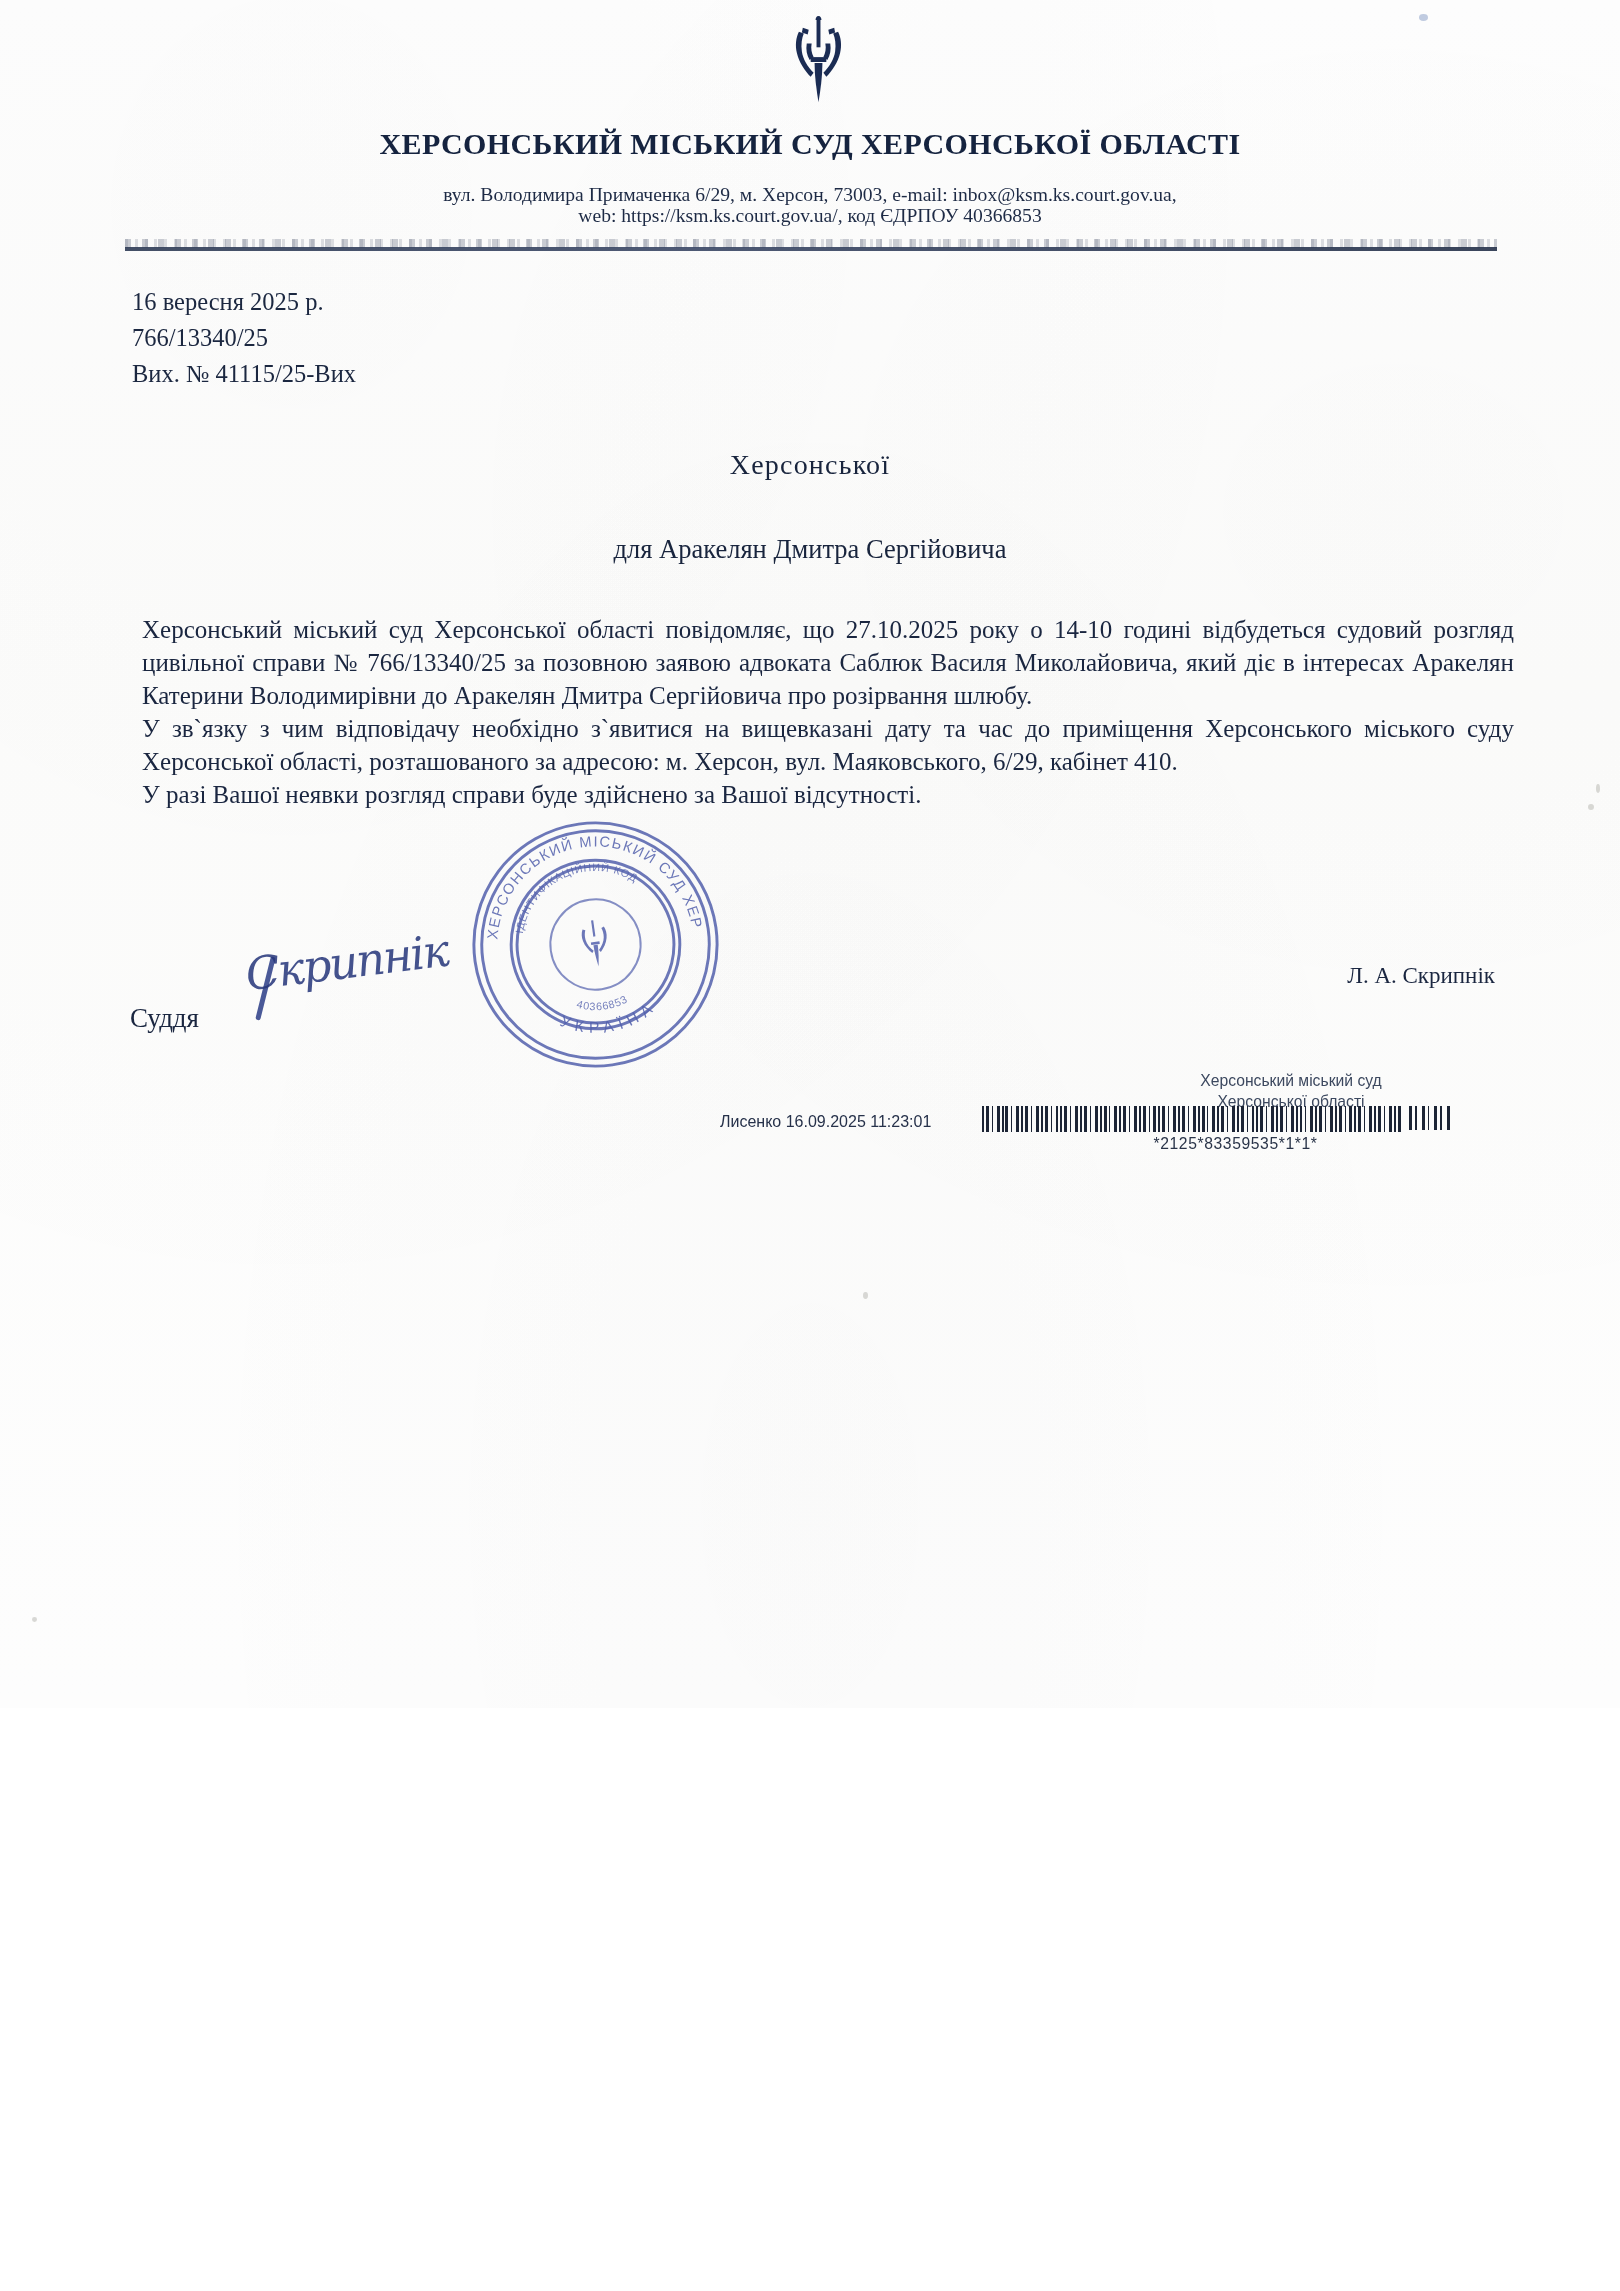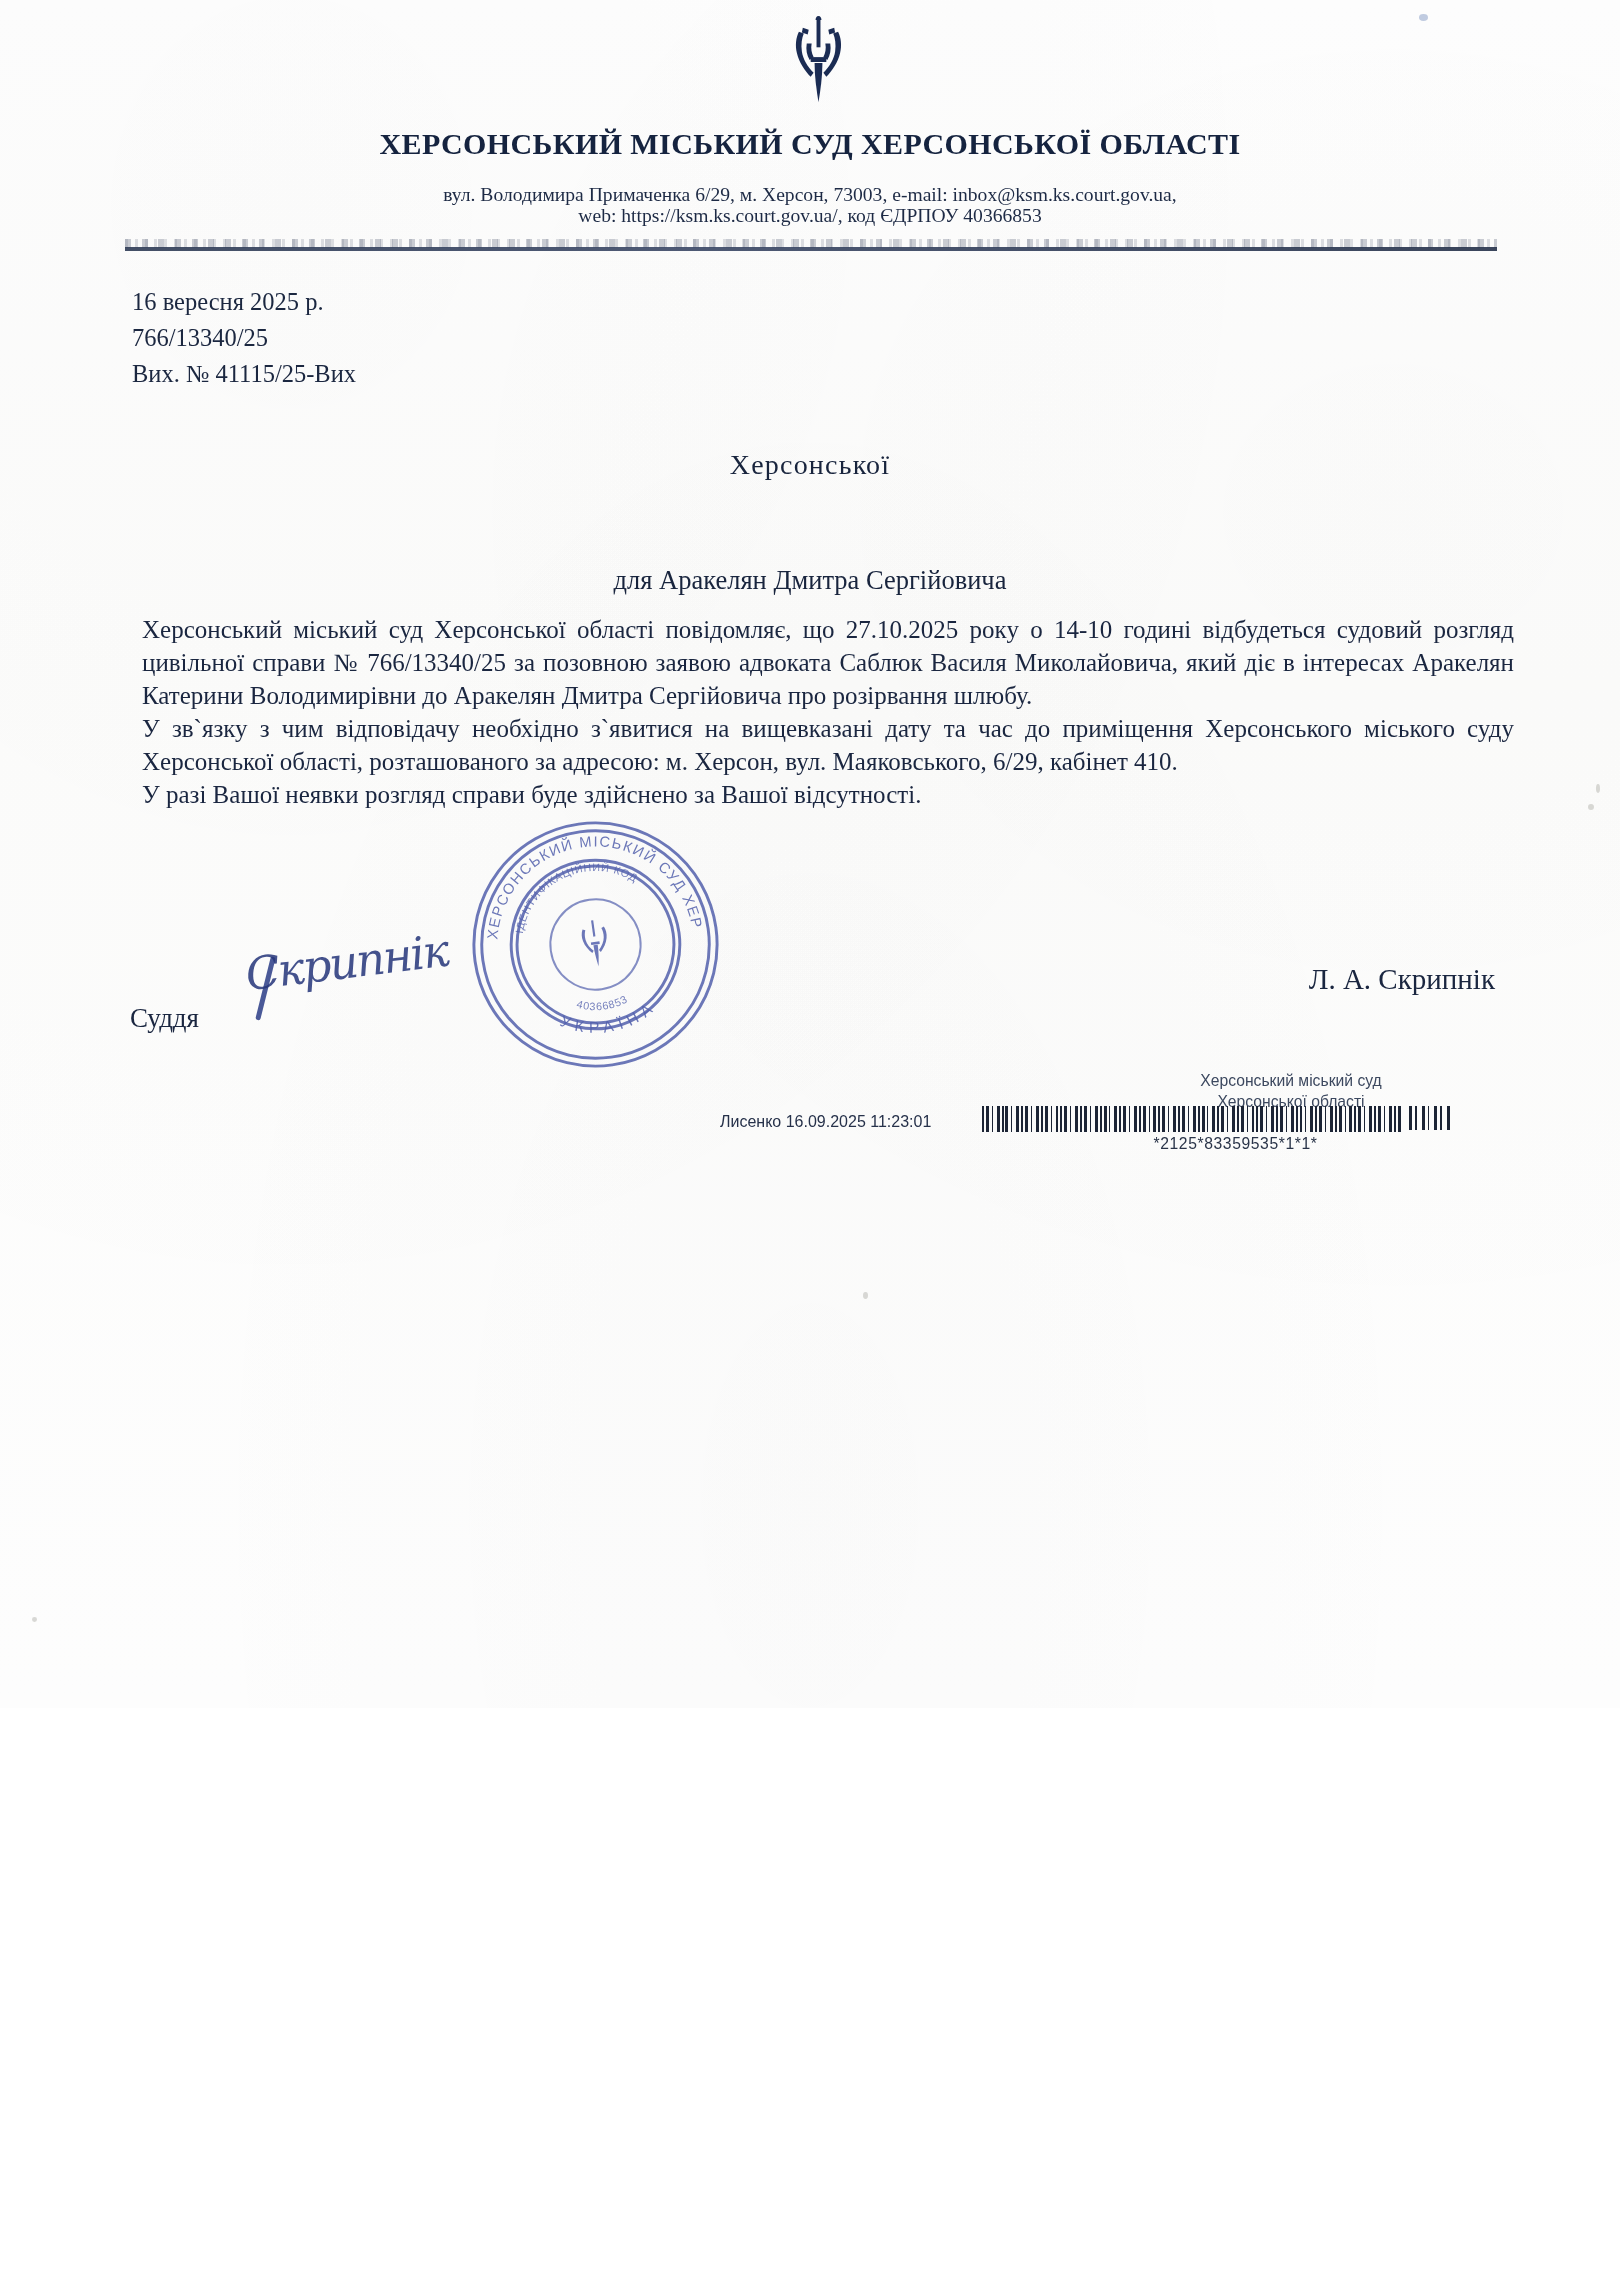--- a/index.html
+++ b/index.html
@@ -109,21 +109,20 @@
     letter-spacing: 1.2px;
   }
   .doc-subtitle {
     position: absolute;
     left: 0;
     top: 534px;
     width: 1620px;
     text-align: center;
     font-size: 26.5px;
     color: #18243d;
-    margin-top: 31px;
   }
 
   
   .body-text {
     position: absolute;
     left: 142px;
     top: 613px;
     width: 1372px;
     font-size: 25px;
     line-height: 33px;
@@ -141,21 +140,21 @@
     left: 130px;
     top: 963px;
     font-size: 27px;
     color: #1a2640;
     margin-top: 40px;
   }
   .sig-name {
     position: absolute;
     right: 125px;
     top: 963px;
-    font-size: 29px;
+    font-size: 23px;
     color: #1a2640;
   }
   .handwriting {
     position: absolute;
     left: 245px;
     top: 936px;
     font-family: "DejaVu Serif", serif;
     font-style: italic;
     font-size: 45px;
     color: #25357a;

